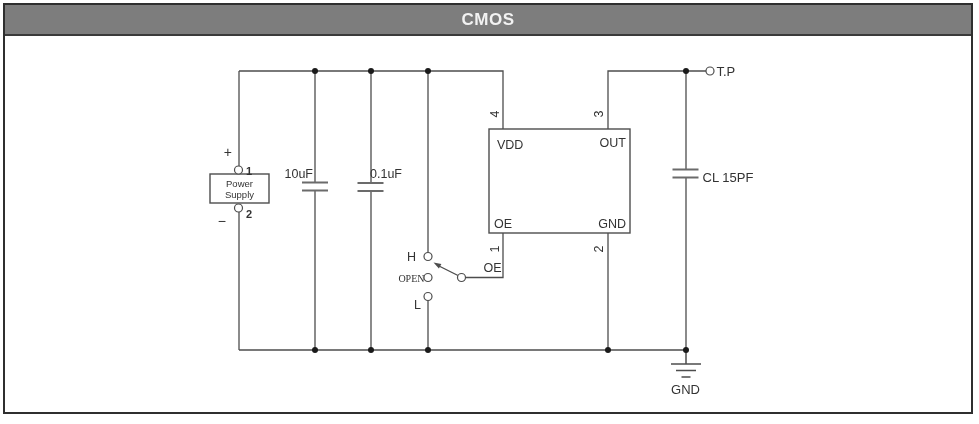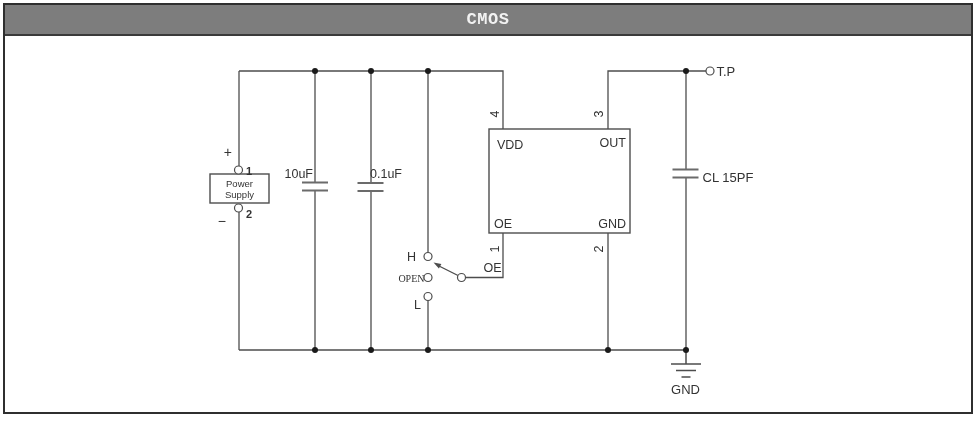--- a/index.html
+++ b/index.html
@@ -3,21 +3,21 @@
 <meta charset="utf-8">
 <style>
   html,body{margin:0;padding:0;background:#ffffff;}
   #stage{position:relative;width:979px;height:424px;background:#ffffff;overflow:hidden;
          font-family:"Liberation Sans",sans-serif;}
   #frame{position:absolute;left:3px;top:3px;width:966px;height:407px;
          border:2px solid #2f2f2f;background:#ffffff;box-sizing:content-box;}
   #titlebar{position:absolute;left:0;top:0;width:100%;height:31px;background:#7d7d7d;
             border-bottom:2px solid #3a3a3a;display:flex;align-items:center;justify-content:center;
             box-sizing:border-box;}
-  #titlebar .title{font-family:Liberation Mono, monospace;font-weight:bold;font-size:17px;
+  #titlebar .title{font-family:Liberation Sans, sans-serif;font-weight:bold;font-size:17px;
                    color:#f2f2f2;letter-spacing:.5px;}
   svg#schematic{position:absolute;left:0;top:0;}
   text{font-family:"Liberation Sans",sans-serif;fill:#333333;}
   .t12{font-size:12.5px;}
   .t13{font-size:13px;}
   .t14{font-size:14px;}
   .t11b{font-size:11px;font-weight:bold;}
   .t9{font-size:9.5px;}
   .tserif{font-family:"Liberation Serif",serif;font-size:10px;}
 </style>

